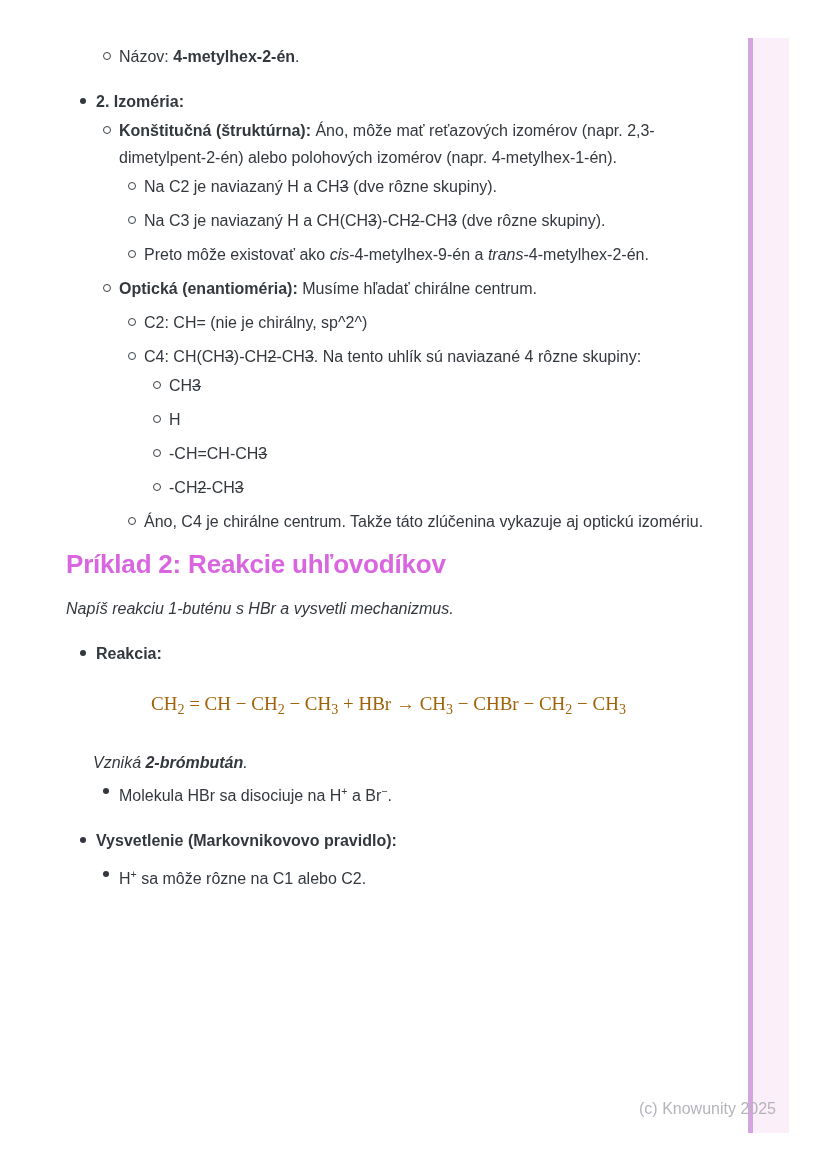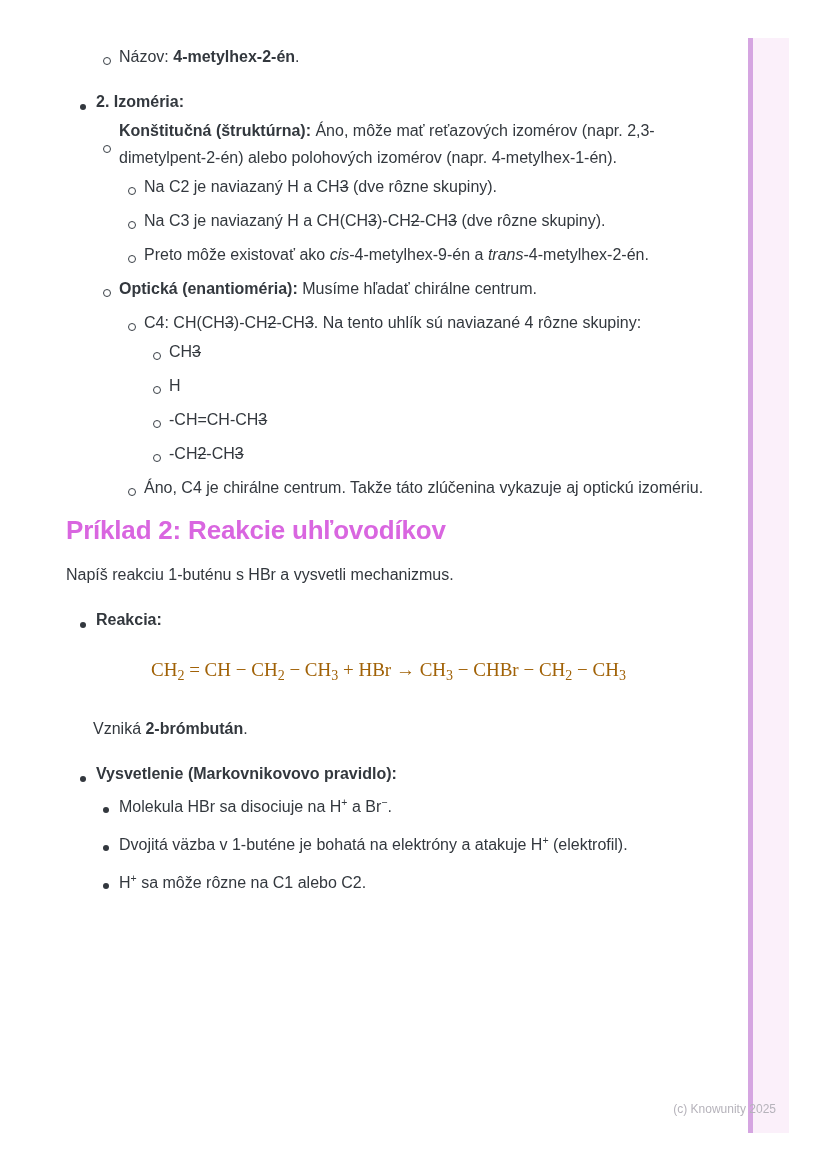--- a/index.html
+++ b/index.html
@@ -5,21 +5,21 @@
   html, body { margin:0; padding:0; }
   body {
     width:828px; height:1171px; position:relative; overflow:hidden;
     background:#ffffff; font-family:"Liberation Sans", sans-serif;
     color:#33383e;
   }
   .content {
     position:absolute; left:66px; top:36px; width:665px;
     font-size:16px; line-height:27px;
   }
-  .li { display:flex; align-items:center; }
+  .li { display:flex; align-items:flex-start; }
   .li + .li, .li.std { margin-top:7px; }
   .li.tight { margin-top:2px; }
   .li.lvl1 { margin-left:14px;  margin-top:18px; }
   .li.lvl2 { margin-left:37px; }
   .li.lvl3 { margin-left:62px; }
   .li.lvl4 { margin-left:87px; }
   .marker { flex:0 0 16px; display:flex; }
   .bullet-circle {
     width:6px; height:6px; border:1.5px solid #3a4047; border-radius:50%;
     margin-top:9px; background:transparent;
@@ -29,35 +29,35 @@
   }
   .txt { flex:1 1 auto; }
   .b { font-weight:700; }
   .i { font-style:italic; }
   .strike { text-decoration:line-through; }
   .sup { font-size:10.5px; vertical-align:6px; }
   .heading {
     margin:14px 0 16px 0; font-size:26px; line-height:30px; font-weight:700;
     letter-spacing:-0.2px;
   }
-  .paragraph { margin:0; }
+  .paragraph { margin:0;font-style:italic; }
   .paragraph.indent1 { margin-left:27px; }
   .equation {
     margin:22px 0 24px 85px;
     font-family:"Liberation Serif", serif;
     font-size:19px; line-height:30px; color:#a16207;
   }
   .equation .sdown { font-size:14px; vertical-align:-4px; }
   .side-strip {
     position:absolute; top:38px; left:748px; width:36px; height:1095px;
     border-left:5px solid #d5a5e1; z-index:1;
   }
   .watermark {
     position:absolute; top:1102px; right:52px; z-index:3;
-    font-size:12px; line-height:14px; color:#b6b3bb;
+    font-size:16px; line-height:14px; color:#b6b3bb;
   }
 </style>
 </head>
 <body>
 
 <div class="content">
     <div class="li lvl2 std">
       <span class="marker">
         <span class="bullet-circle"></span>
       </span>
@@ -96,20 +96,26 @@
     <div class="li lvl2 std">
       <span class="marker">
         <span class="bullet-circle"></span>
       </span>
       <span class="txt"><span class="b">Optická (enantioméria):</span><span> Musíme hľadať chirálne centrum.</span></span>
     </div>
     <div class="li lvl3 std">
       <span class="marker">
         <span class="bullet-circle"></span>
       </span>
+      <span class="txt"><span>C2: CH= (nie je chirálny, sp^2^)</span></span>
+    </div>
+    <div class="li lvl3 std">
+      <span class="marker">
+        <span class="bullet-circle"></span>
+      </span>
       <span class="txt"><span>C4: CH(CH</span><span class="strike">3</span><span>)-CH</span><span class="strike">2</span><span>-CH</span><span class="strike">3</span><span>. Na tento uhlík sú naviazané 4 rôzne skupiny:</span></span>
     </div>
     <div class="li lvl4 tight">
       <span class="marker">
         <span class="bullet-circle"></span>
       </span>
       <span class="txt"><span>CH</span><span class="strike">3</span></span>
     </div>
     <div class="li lvl4 std">
       <span class="marker">
@@ -138,37 +144,31 @@
     <div class="heading" style="color: rgb(217, 102, 224);">Príklad 2: Reakcie uhľovodíkov</div>
     <div class="paragraph"><span>Napíš reakciu 1-buténu s HBr a vysvetli mechanizmus.</span></div>
     <div class="li lvl1">
       <span class="marker">
         <span class="bullet-disc"></span>
       </span>
       <span class="txt"><span class="b">Reakcia:</span></span>
     </div>
     <div class="equation"><span>CH</span><span class="sdown">2</span><span> = CH − CH</span><span class="sdown">2</span><span> − CH</span><span class="sdown">3</span><span> + HBr → CH</span><span class="sdown">3</span><span> − CHBr − CH</span><span class="sdown">2</span><span> − CH</span><span class="sdown">3</span></div>
     <div class="paragraph indent1"><span>Vzniká </span><span class="b">2-brómbután</span><span>.</span></div>
-    <div class="li lvl1">
-      <span class="marker">
-        <span class="bullet-disc"></span>
-      </span>
-      <span class="txt"><span class="b">Vysvetlenie (Markovnikovovo pravidlo):</span></span>
-    </div>
     <div class="li lvl2 tight">
       <span class="marker">
         <span class="bullet-disc"></span>
       </span>
       <span class="txt"><span>Molekula HBr sa disociuje na H</span><span class="sup">+</span><span> a Br</span><span class="sup">−</span><span>.</span></span>
     </div>
-    <div class="li lvl2 std">
+    <div class="li lvl1">
       <span class="marker">
         <span class="bullet-disc"></span>
       </span>
-      <span class="txt"><span>Dvojitá väzba v 1-buténe je bohatá na elektróny a atakuje H</span><span class="sup">+</span><span> (elektrofil).</span></span>
+      <span class="txt"><span class="b">Vysvetlenie (Markovnikovovo pravidlo):</span></span>
     </div>
     <div class="li lvl2 std">
       <span class="marker">
         <span class="bullet-disc"></span>
       </span>
       <span class="txt"><span>H</span><span class="sup">+</span><span> sa môže rôzne na C1 alebo C2.</span></span>
     </div>
   </div>
 
 <div class="side-strip" style="background: rgb(251, 240, 250); border-left-color: rgb(213, 165, 225);"></div>

